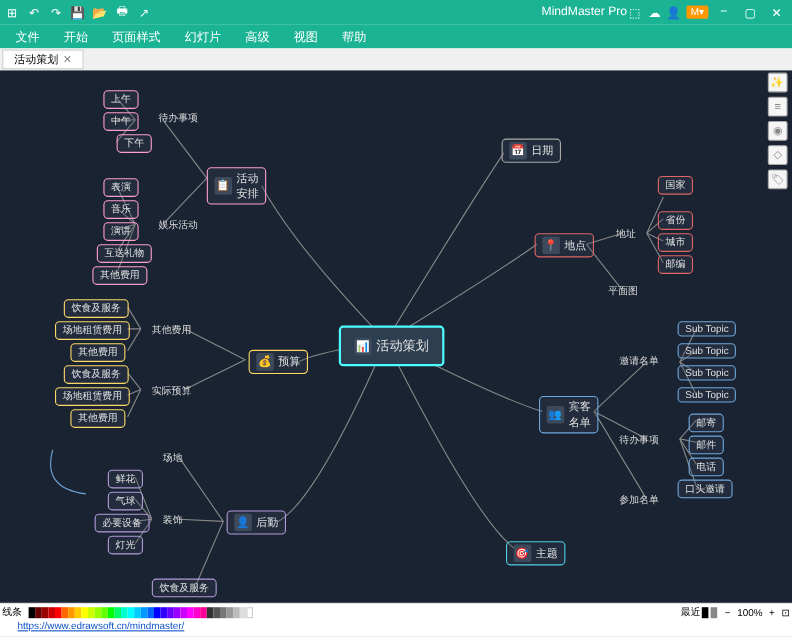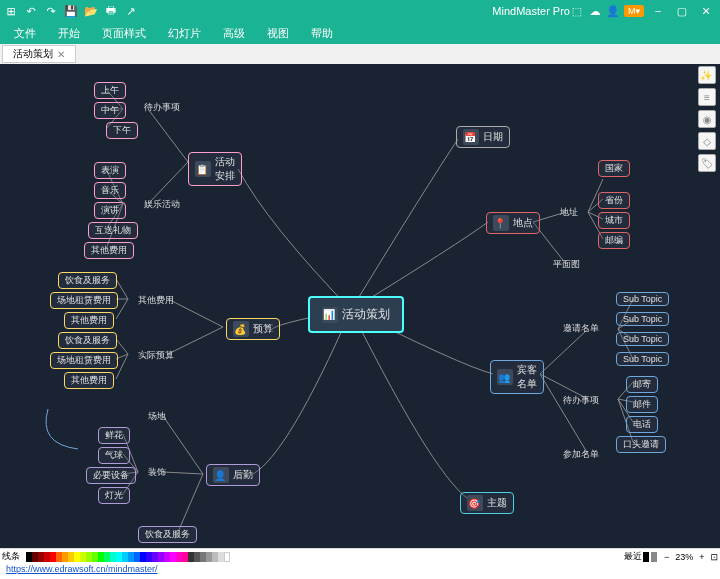--- a/index.html
+++ b/index.html
@@ -26,21 +26,21 @@
 .node.purple{border-color:#b19cd9}
 .node.blue{border-color:#6fa8dc}
 .node.red{border-color:#e06666}
 .node.teal{border-color:#4dd0e1}
 .node.grey{border-color:#aaa}
 .node.small{padding:1px 6px;font-size:9px}
 .icon-box{width:16px;height:16px;background:#3d4a5c;border-radius:2px;display:inline-flex;align-items:center;justify-content:center;font-size:10px}
 .side-toolbar{position:absolute;right:2px;top:2px;width:22px;display:flex;flex-direction:column;gap:4px;align-items:center}
 .side-btn{width:18px;height:18px;border:1px solid #aaa;border-radius:2px;display:flex;align-items:center;justify-content:center;font-size:10px;color:#888;cursor:pointer;background:#f5f5f5}
 .statusbar{height:16px;display:flex;align-items:center;font-size:9px;padding:0 2px;border-top:1px solid #ddd}
-.footer{height:13px;padding:0 6px;font-size:9px}
+.footer{height:13px;padding:0 16px;font-size:9px}
 .footer a{color:#1155cc;text-decoration:underline}
 .color-palette{display:flex;height:10px;margin:0 2px}
 .color-sw{width:6px;height:10px}
 .sub-label{position:absolute;font-size:9px;color:#ddd}
 </style>
 </head>
 <body>
 
 <div class="titlebar">
  <div class="tb-icons">
@@ -267,18 +267,18 @@
       <div class="color-sw" style="background:#777"></div>
       <div class="color-sw" style="background:#999"></div>
       <div class="color-sw" style="background:#bbb"></div>
       <div class="color-sw" style="background:#ddd"></div>
       <div class="color-sw" style="background:#fff;border:1px solid #ccc"></div>
  </div>
  <span>最近</span>
  <div class="color-sw" style="background:#000;margin:0 1px"></div>
  <div class="color-sw" style="background:#888;margin:0 1px"></div>
  <span style="margin:0 6px;cursor:pointer">−</span>
- <span>23%</span>
+ <span>100%</span>
  <span style="margin:0 6px;cursor:pointer">+</span>
  <span style="cursor:pointer">⊡</span>
 </div>
 
 <div class="footer"><a>https://www.edrawsoft.cn/mindmaster/</a></div>
 
 </body></html>

